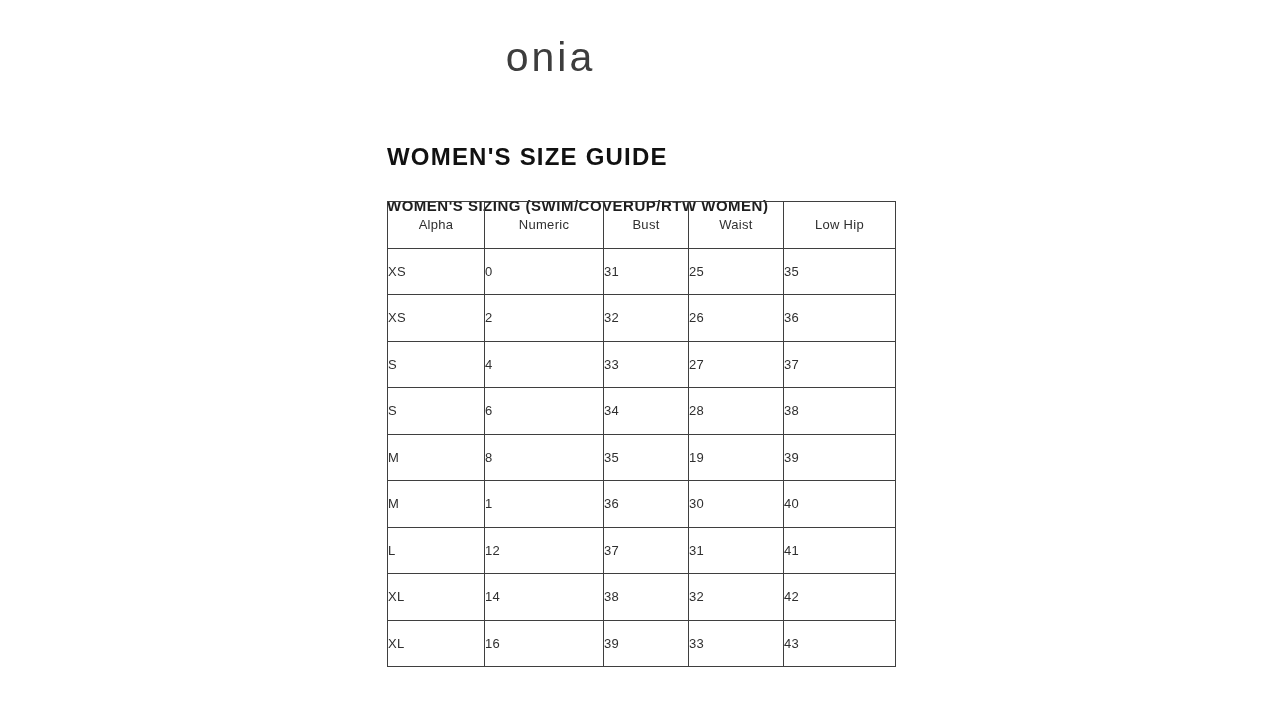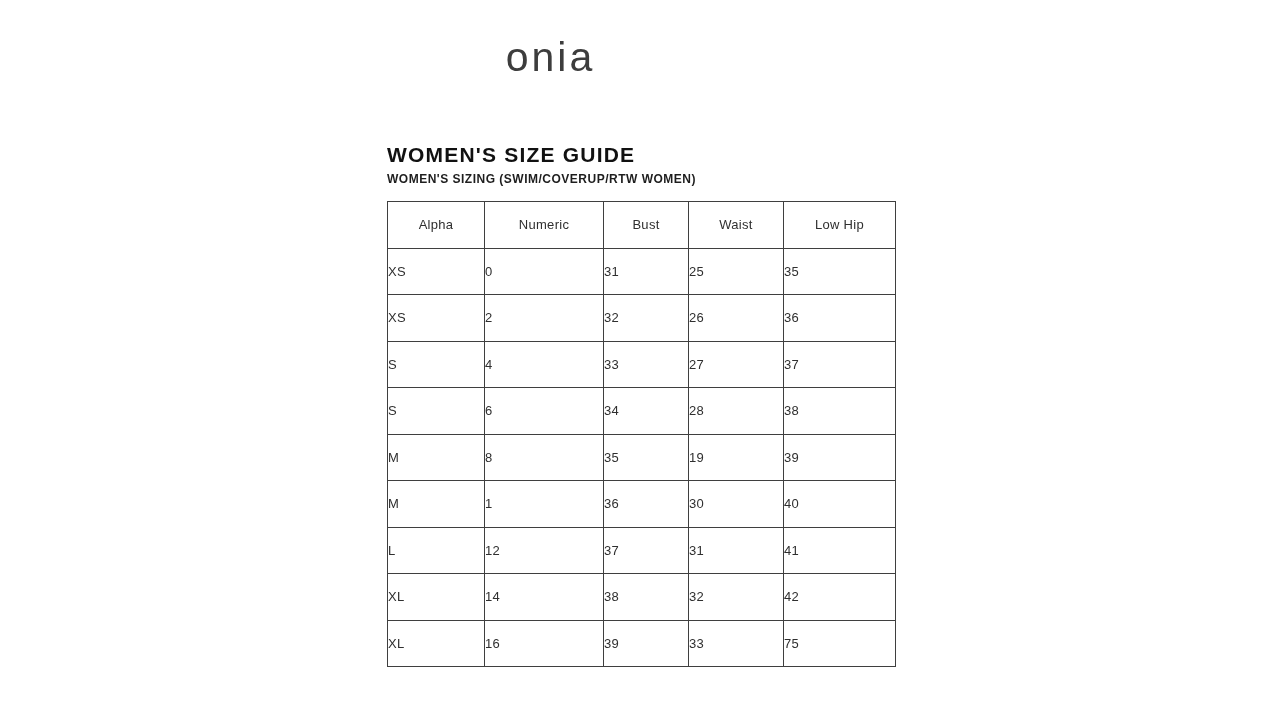--- a/index.html
+++ b/index.html
@@ -19,30 +19,30 @@
     text-align: center;
     font-size: 41px;
     font-weight: 300;
     letter-spacing: 3px;
     color: #3d3d3d;
   }
   .page-title {
     position: absolute;
     top: 143px;
     left: 387px;
-    font-size: 21px;
+    font-size: 24px;
     font-weight: 700;
     letter-spacing: 1.2px;
     color: #111111;
   }
   .page-subtitle {
     position: absolute;
-    top: 172px;
+    top: 197px;
     left: 387px;
-    font-size: 12px;
+    font-size: 15px;
     font-weight: 700;
     letter-spacing: 0.5px;
     color: #1e1e1e;
   }
   table.size-table {
     position: absolute;
     top: 201px;
     left: 387px;
     border-collapse: collapse;
     table-layout: fixed;
@@ -140,16 +140,16 @@
         <td>14</td>
         <td>38</td>
         <td>32</td>
         <td>42</td>
       </tr>
       <tr>
         <td>XL</td>
         <td>16</td>
         <td>39</td>
         <td>33</td>
-        <td>75</td>
+        <td>43</td>
       </tr>
     </tbody>
 </table>
 
 </body></html>

